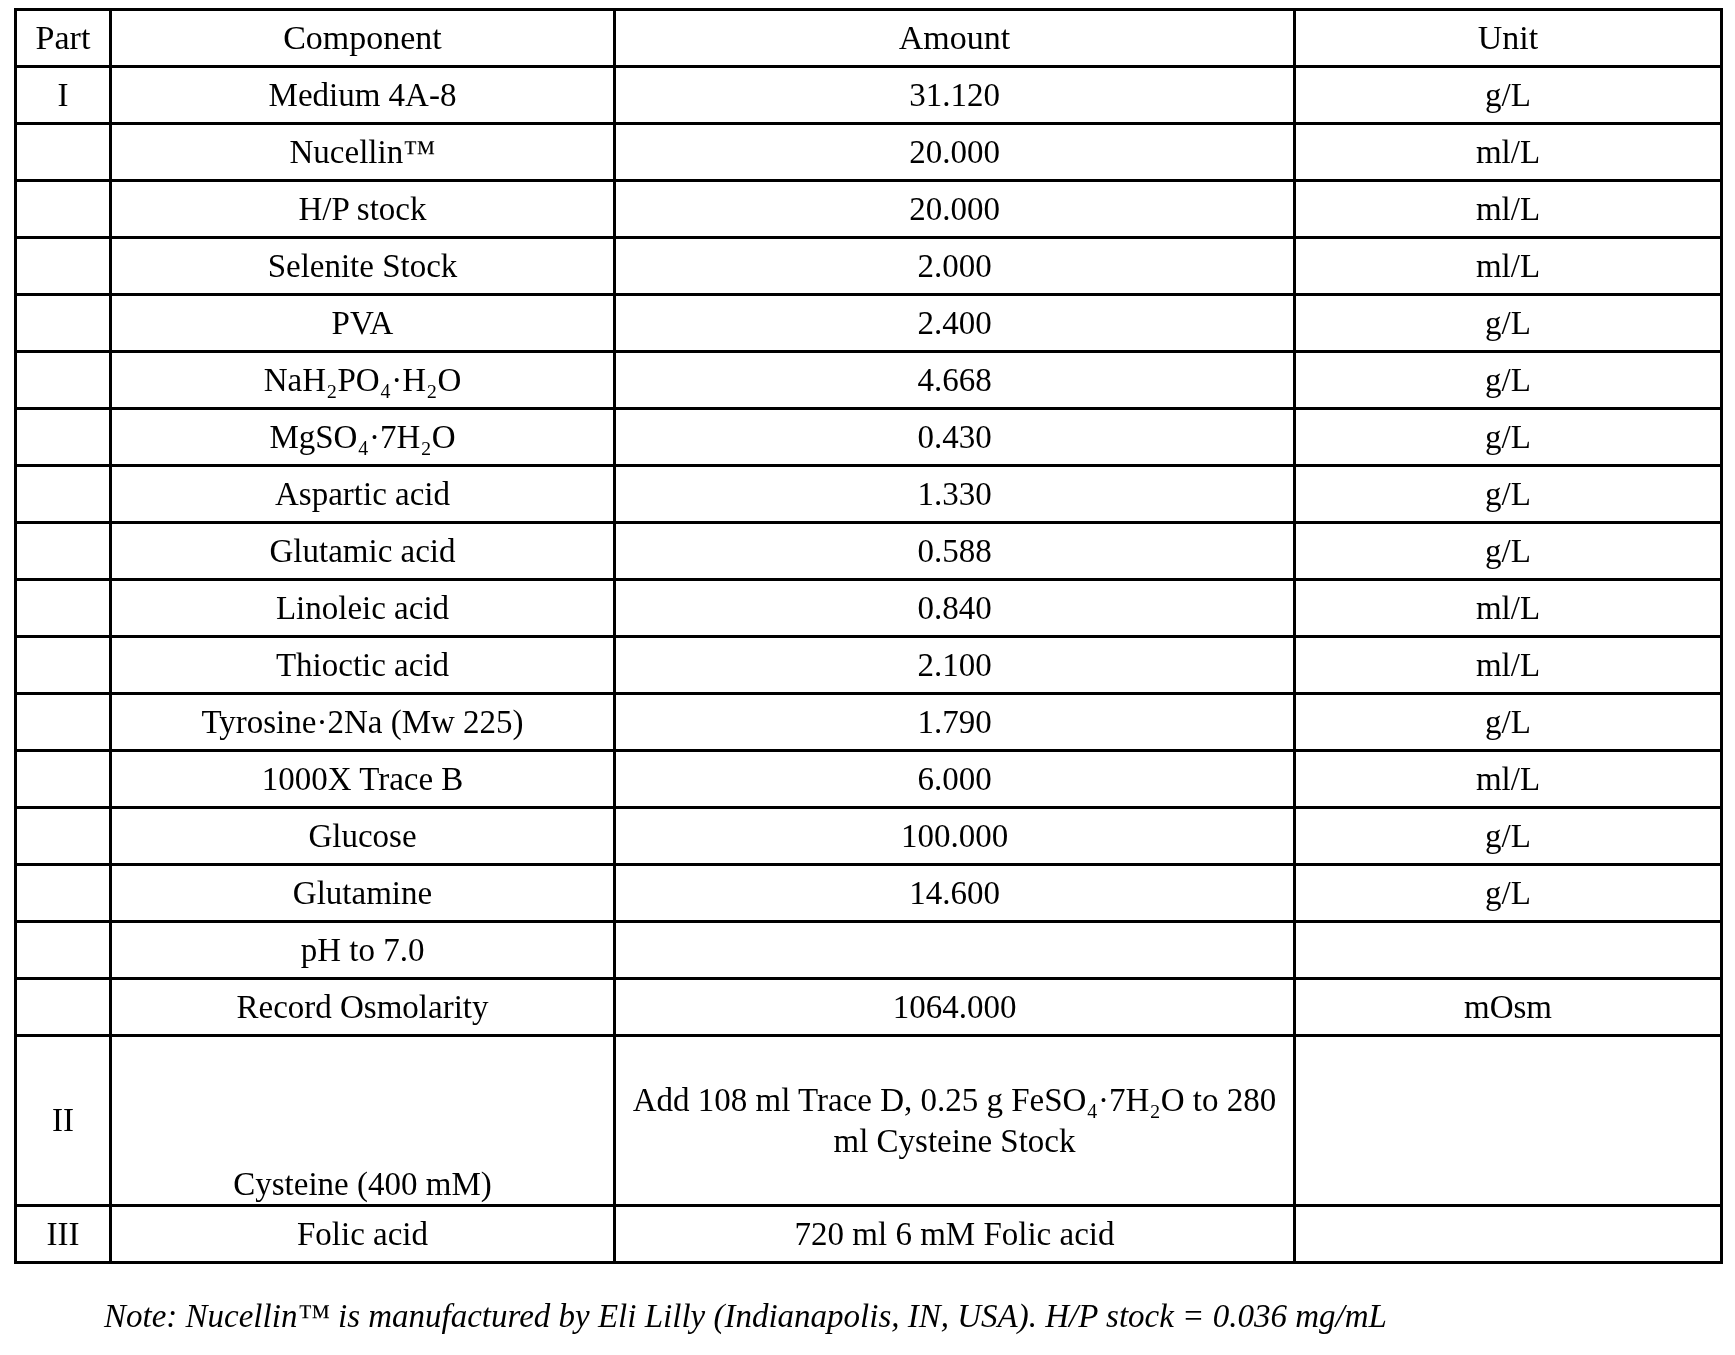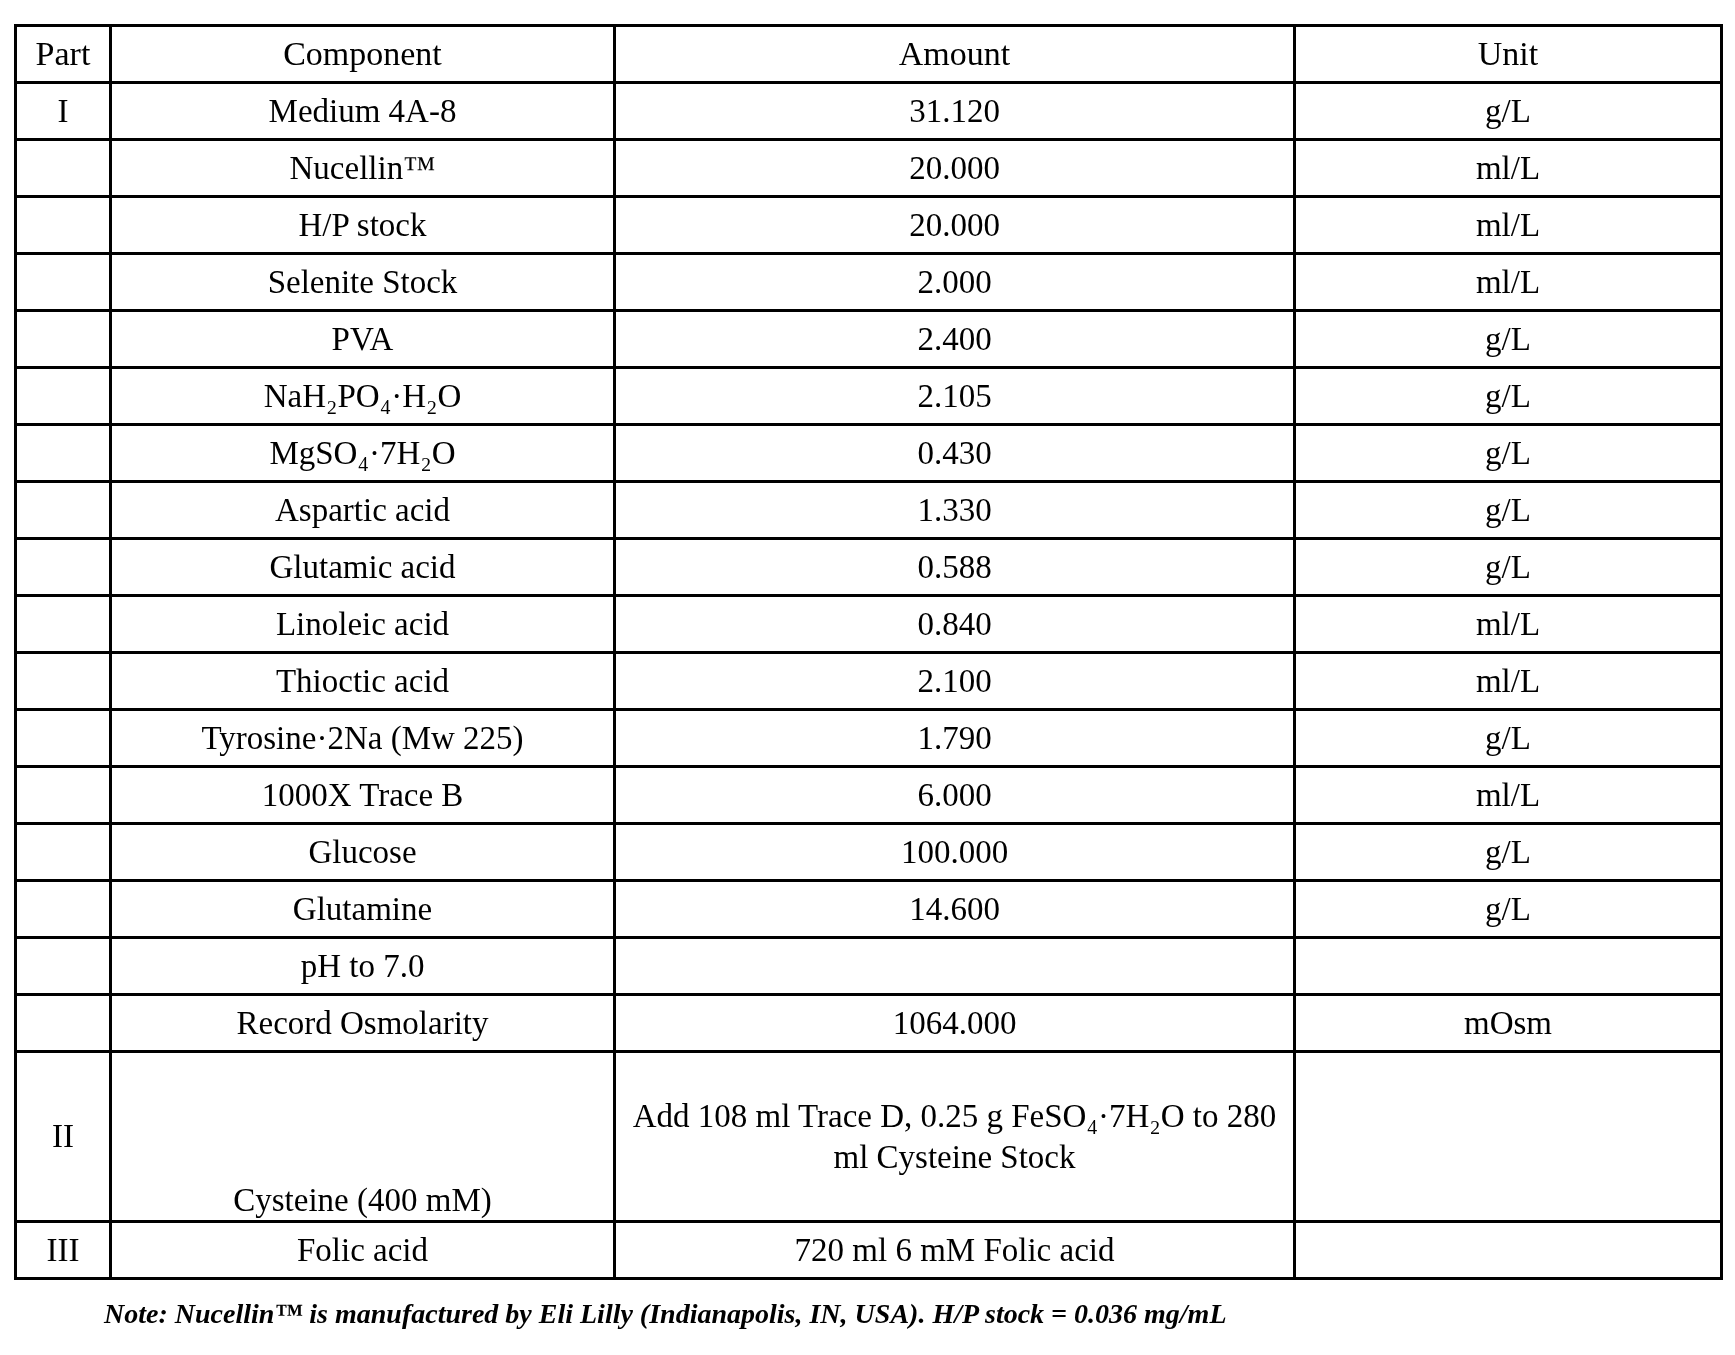--- a/index.html
+++ b/index.html
@@ -8,21 +8,21 @@
     height: 1355px;
     background: #ffffff;
     overflow: hidden;
     position: relative;
     color: #000;
     font-family: "Liberation Serif", "DejaVu Serif", serif;
   }
   table.formulation {
     position: absolute;
     left: 14px;
-    top: 24px;
+    top: 8px;
     width: 1706px;
     border-collapse: collapse;
     table-layout: fixed;
   }
   .formulation th,
   .formulation td {
     border: 3px solid #000;
     text-align: center;
     vertical-align: middle;
     font-size: 33px;
@@ -42,22 +42,22 @@
     height: 167px;
   }
   .formulation td.v-bottom {
     vertical-align: bottom;
   }
   .footnote {
     position: absolute;
     left: 104px;
     top: 1298px;
     width: 1600px;
-    font-size: 28px;
-    font-weight: bold;
+    font-size: 33px;
+    font-weight: normal;
     font-style: italic;
     white-space: nowrap;
   }
 </style>
 </head>
 <body>
 
 <table class="formulation">
   <colgroup>
     <col style="width:95px">
@@ -100,21 +100,21 @@
     </tr>
     <tr>
       <td></td>
       <td>PVA</td>
       <td>2.400</td>
       <td>g/L</td>
     </tr>
     <tr>
       <td></td>
       <td>NaH₂PO₄·H₂O</td>
-      <td>2.105</td>
+      <td>4.668</td>
       <td>g/L</td>
     </tr>
     <tr>
       <td></td>
       <td>MgSO₄·7H₂O</td>
       <td>0.430</td>
       <td>g/L</td>
     </tr>
     <tr>
       <td></td>

